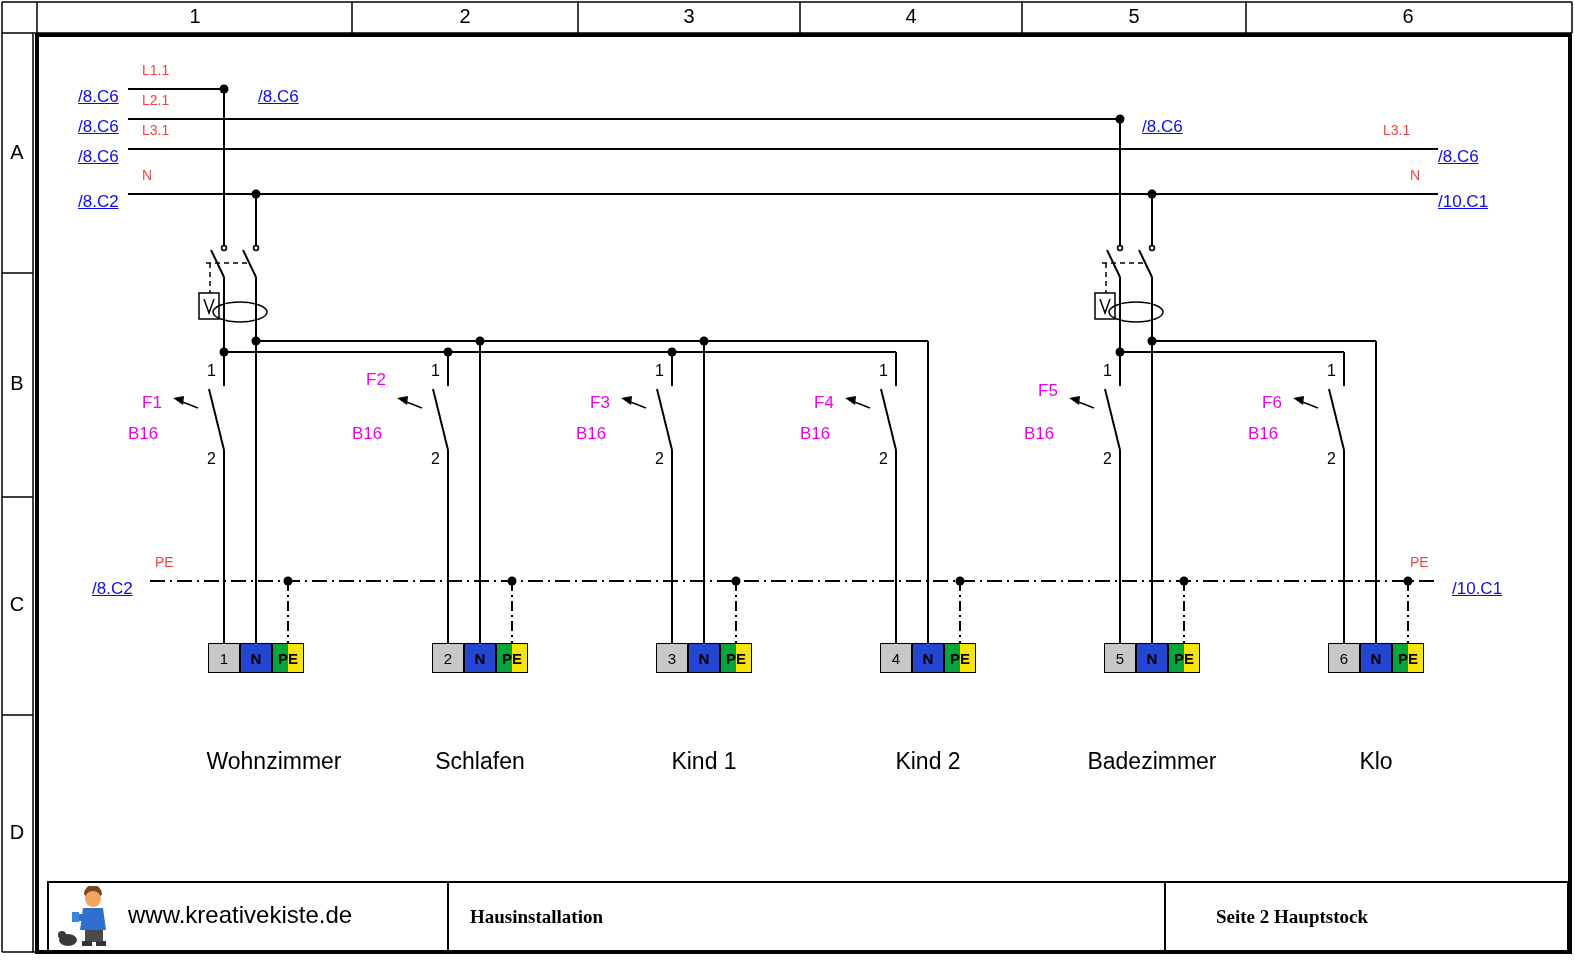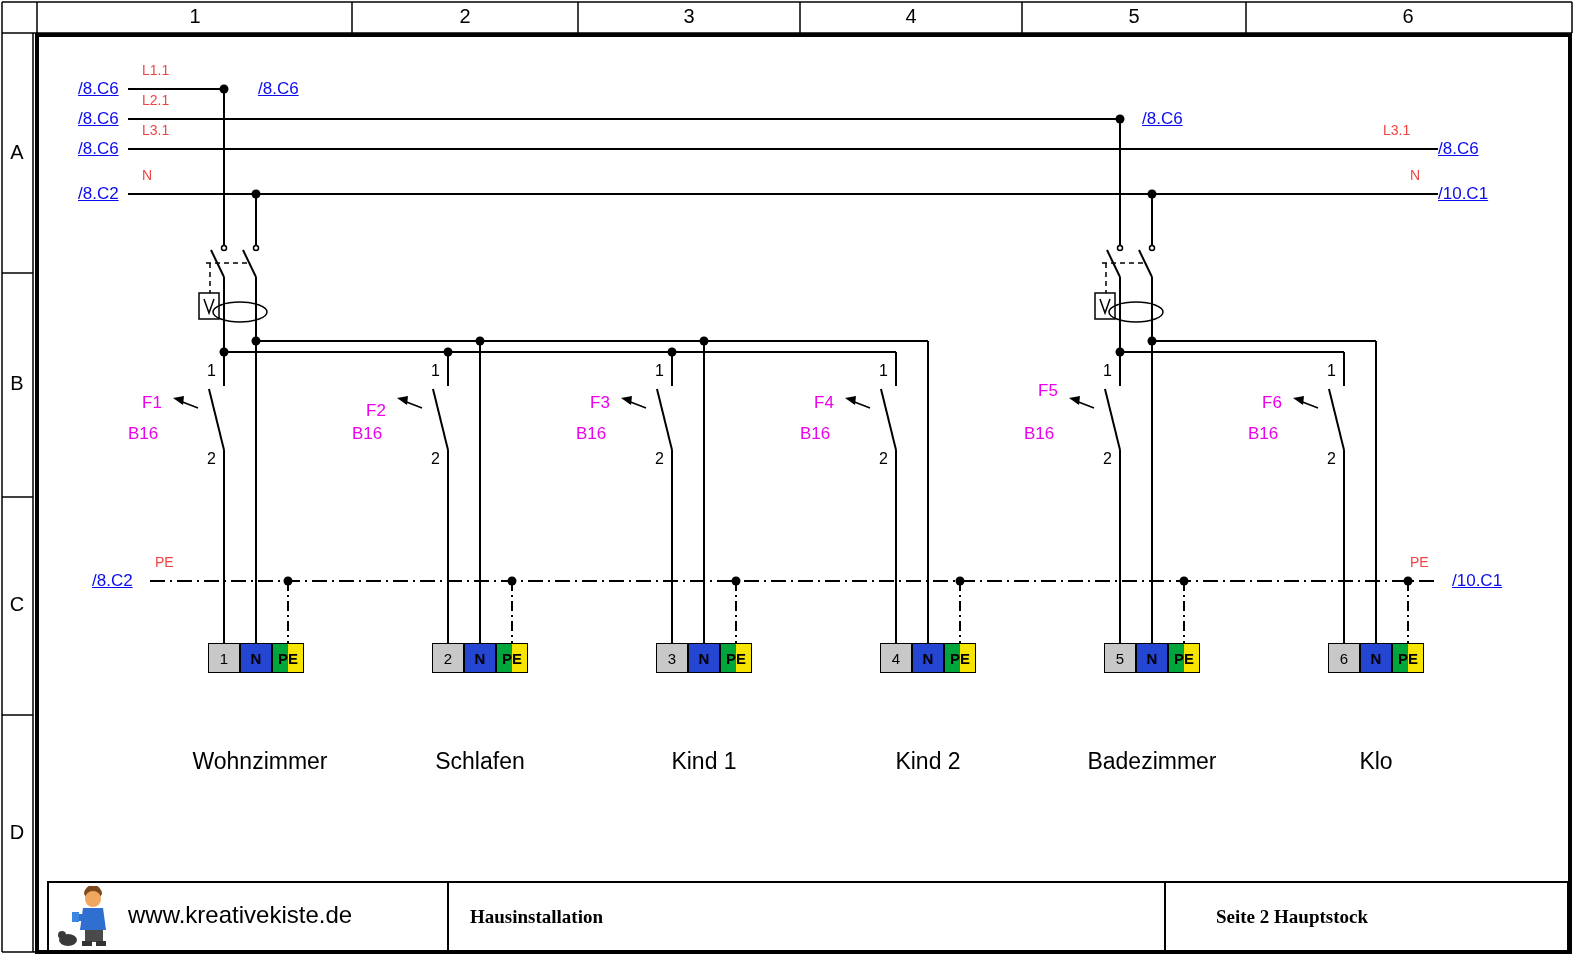--- a/index.html
+++ b/index.html
@@ -2,21 +2,21 @@
 <html><head>
 <meta charset="utf-8">
 <style>
   html,body{margin:0;padding:0;}
   body{
     width:1575px;height:960px;position:relative;background:#fff;
     font-family:"Liberation Sans",sans-serif;color:#000;overflow:hidden;
   }
   svg.layer{position:absolute;left:0;top:0;}
   .t{position:absolute;white-space:nowrap;line-height:1;}
-  .ref{color:#0b0bee;text-decoration:underline;font-size:17px;cursor:pointer;}
+  .ref{color:#0b0bee;text-decoration:underline;font-size:17px;cursor:pointer;margin-top:8px;}
   .net{color:#ef4444;font-size:14px;}
   .dev{color:#ee00ee;font-size:17px;}
   .term{font-size:16px;color:#000;width:18px;text-align:right;}
   .room{font-size:23px;font-weight:500;width:180px;text-align:center;color:#000;}
   .rul{font-size:20px;text-align:center;color:#000;}
   .sock{position:absolute;display:flex;height:30px;}
   .sock .b{width:32px;height:30px;border:1px solid #000;box-sizing:border-box;
     display:flex;align-items:center;justify-content:center;font-size:15px;color:#000;}
   .b.g{background:#c8c8c8;}
   .b.n{background:#2446d2;font-weight:600;}
@@ -213,21 +213,21 @@
 <span class="t ref" style="left:92px;top:572px">/8.C2</span>
 <span class="t net" style="left:155px;top:555px">PE</span>
 <span class="t net" style="left:1410px;top:555px">PE</span>
 <span class="t ref" style="left:1452px;top:572px">/10.C1</span>
 
 <span class="t dev" style="left:142px;top:394px">F1</span>
 <span class="t dev" style="left:128px;top:425px">B16</span>
 <span class="t term" style="left:198px;top:363px">1</span>
 <span class="t term" style="left:198px;top:451px">2</span>
 
-<span class="t dev" style="left:366px;top:402px">F2</span>
+<span class="t dev" style="left:366px;top:371px">F2</span>
 <span class="t dev" style="left:352px;top:425px">B16</span>
 <span class="t term" style="left:422px;top:363px">1</span>
 <span class="t term" style="left:422px;top:451px">2</span>
 
 <span class="t dev" style="left:590px;top:394px">F3</span>
 <span class="t dev" style="left:576px;top:425px">B16</span>
 <span class="t term" style="left:646px;top:363px">1</span>
 <span class="t term" style="left:646px;top:451px">2</span>
 
 <span class="t dev" style="left:814px;top:394px">F4</span>
@@ -269,21 +269,21 @@
   <div class="b g">5</div>
   <div class="b n">N</div>
   <div class="b p">PE</div>
 </div>
 <div class="sock" style="left:1328px;top:643px">
   <div class="b g">6</div>
   <div class="b n">N</div>
   <div class="b p">PE</div>
 </div>
 
-<span class="t room" style="left:170px;top:750px">Wohnzimmer</span>
+<span class="t room" style="left:184px;top:750px">Wohnzimmer</span>
 <span class="t room" style="left:390px;top:750px">Schlafen</span>
 <span class="t room" style="left:614px;top:750px">Kind 1</span>
 <span class="t room" style="left:838px;top:750px">Kind 2</span>
 <span class="t room" style="left:1062px;top:750px">Badezimmer</span>
 <span class="t room" style="left:1286px;top:750px">Klo</span>
 
 <div class="t" style="left:58px;top:886px;width:56px;height:62px">
   <svg width="56" height="62" viewBox="0 0 56 62">
     <path d="M26,8 a9,9 0 0 1 18,0 l-2,3 h-14 z" fill="#7a4a1e"></path>
     <circle cx="35" cy="13" r="8" fill="#f0a860"></circle>

